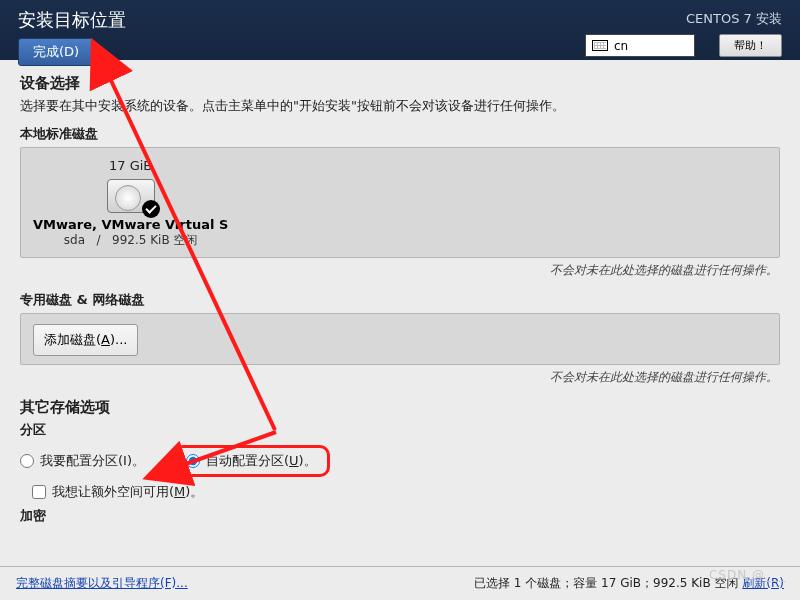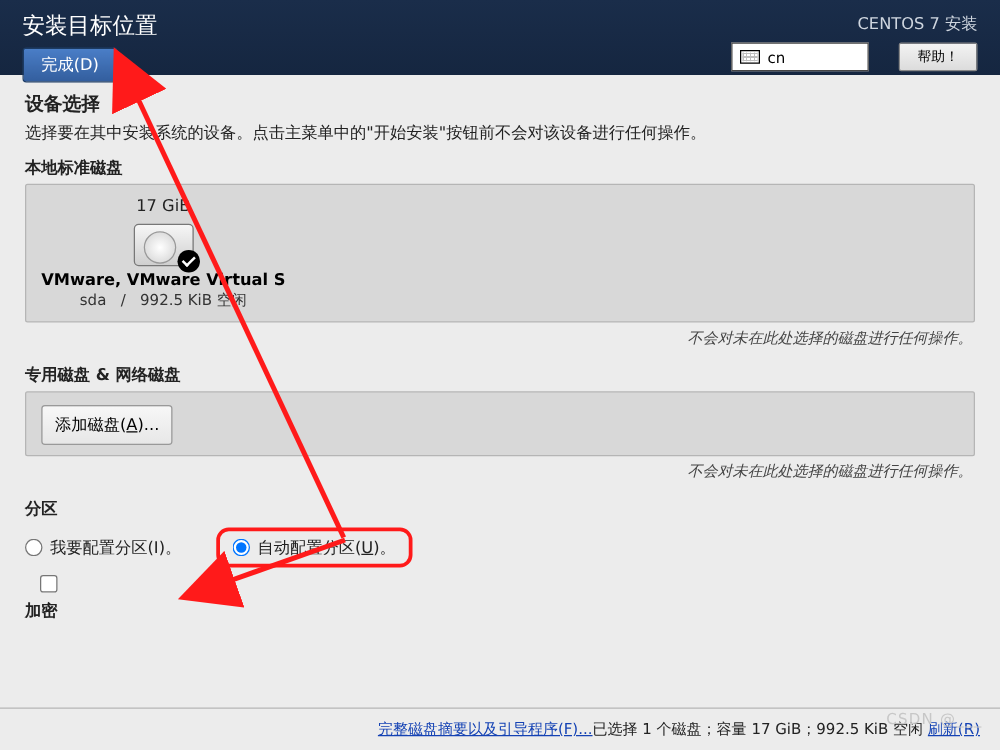--- a/index.html
+++ b/index.html
@@ -29,21 +29,21 @@
   .disk-sub { font-size: 12px; color: #333; }
   .note { font-style: italic; font-size: 12px; text-align: right; color: #444; margin: 4px 2px 12px 0; }
   .add-btn { background: linear-gradient(#f7f7f7,#e7e7e7); border: 1px solid #999; border-radius: 3px; padding: 6px 10px; font-size: 13px; cursor: pointer; }
   .add-btn span.u { text-decoration: underline; }
   .sect2 { font-size: 15px; font-weight: 700; margin-top: 6px; }
   .row { display: flex; gap: 28px; align-items: center; margin: 6px 0; }
   .radio, .chk { display: flex; align-items: center; gap: 6px; font-size: 13px; }
   .radio input, .chk input { width: 14px; height: 14px; }
   .radio .u, .chk .u { text-decoration: underline; }
   .highlight { border: 3px solid #ff1a1a; border-radius: 10px; padding: 4px 10px; }
-  .bottom { position: absolute; left: 0; right: 0; bottom: 0; border-top: 1px solid #b5b5b5; background: #ececec; padding: 8px 16px; font-size: 12px; display: flex; justify-content: flex-end; align-items: center; }
+  .bottom { position: absolute; left: 0; right: 0; bottom: 0; border-top: 1px solid #b5b5b5; background: #ececec; padding: 8px 16px; font-size: 12px; display: flex; justify-content: space-between; align-items: center; }
   .link { color: #1442b4; text-decoration: underline; cursor: pointer; }
   .watermark { position: absolute; right: 14px; bottom: 18px; color: #c7c7c7; font-size: 12px; pointer-events: none; letter-spacing: 1px; }
   .arrow-svg { position: absolute; left: 0; top: 0; pointer-events: none; }
 </style>
 </head>
 <body>
 
 <div class="header">
   <div class="title">安装目标位置</div>
   <button class="done-btn">完成(D)</button>
@@ -81,33 +81,35 @@
   <div class="note">不会对未在此处选择的磁盘进行任何操作。</div>
 
   <div class="subhead">专用磁盘 &amp; 网络磁盘</div>
   <div class="panel">
     <button class="add-btn">
       <span>添加磁盘(</span><span class="u">A</span><span>)...</span>
     </button>
   </div>
   <div class="note">不会对未在此处选择的磁盘进行任何操作。</div>
 
+  <div class="sect2">其它存储选项</div>
   <div class="subhead" style="margin-top:4px">分区</div>
   <div class="row">
     <label class="radio">
       <input type="radio" style="">
       <span>我要配置分区(I)。</span>
     </label>
     <label class="radio highlight">
       <input type="radio" checked="" style="">
       <span><span>自动配置分区(</span><span class="u">U</span><span>)。</span></span>
     </label>
   </div>
   <label class="chk" style="margin-left:12px">
     <input type="checkbox" style="">
+    <span><span>我想让额外空间可用(</span><span class="u">M</span><span>)。</span></span>
   </label>
   <div class="subhead" style="margin-top:6px">加密</div>
 </div>
 
 <div class="bottom">
   <span class="link">完整磁盘摘要以及引导程序(F)...</span>
   <span>
     <span>已选择 1 个磁盘；容量 17 GiB；992.5 KiB 空闲 </span><span class="link">刷新(R)</span>
   </span>
 </div>

